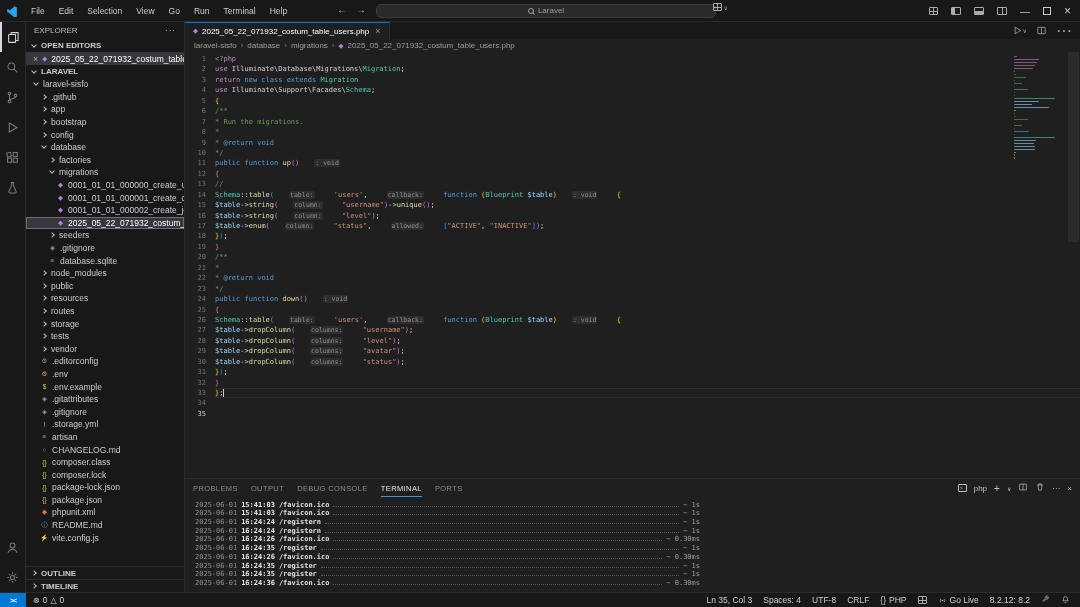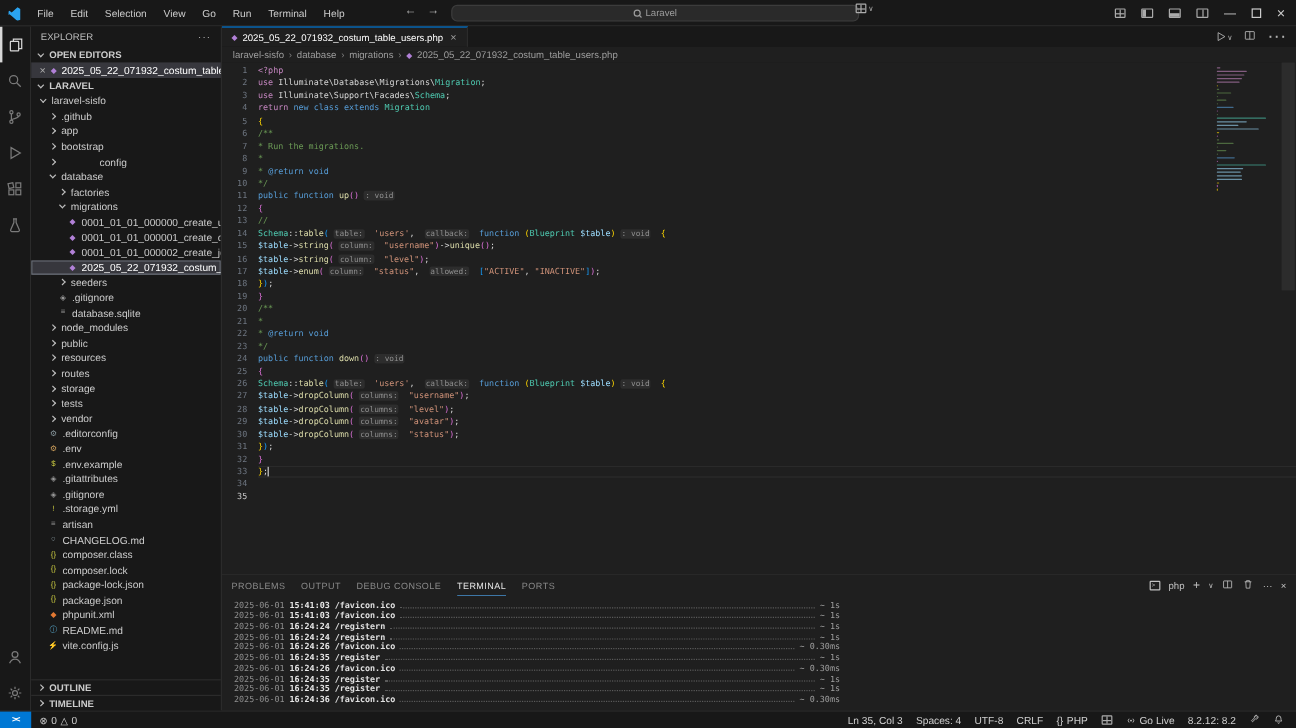--- a/index.html
+++ b/index.html
@@ -75,21 +75,21 @@
     color:#9d9d9d; font-size:8px; background:#1f1f1f; flex:none; white-space:nowrap; }
   .bc-sep { color:#7a7a7a; }
   .editor-body { flex:1; display:flex; position:relative; background:#1f1f1f; min-height:0; padding-top:2px; }
   .gutter { width:30px; flex:none; text-align:right; padding-right:9px; color:#6e7681;
     font-family:"DejaVu Sans Mono", monospace; font-size:7px; }
   .gutter div { height:10.45px; line-height:10.45px; }
   .gutter div.active { color:#cccccc; }
   .code { flex:1; font-family:"DejaVu Sans Mono", monospace; font-size:7px; min-width:0; }
   .codeline { height:10.45px; line-height:10.45px; white-space:pre; }
   .codeline.current { box-shadow:inset 0 1px 0 rgba(255,255,255,.07), inset 0 -1px 0 rgba(255,255,255,.07); }
-  .inlay { background:#2d2d2d; color:#8f8f8f; border-radius:2px; font-size:6.5px; padding:0 1px; margin:0 4px; }
+  .inlay { background:#2d2d2d; color:#8f8f8f; border-radius:2px; font-size:6.5px; padding:0 1px; margin:0 15px; }
   .cursor { display:inline-block; width:1px; height:8px; background:#cccccc; vertical-align:middle; }
   .minimap { position:absolute; top:4px; right:16px; width:50px; }
   .mini-line { height:1.4px; margin-bottom:1.6px; border-radius:1px; }
   .scrollbar { position:absolute; top:0; right:0; width:13px; bottom:0; }
   .scroll-slider { position:absolute; top:0; right:1px; width:11px; height:190px; background:rgba(121,121,121,0.15); }
 
   
   .panel { height:114px; flex:none; border-top:1px solid #2b2b2b; background:#1f1f1f; display:flex; flex-direction:column; }
   .panel-head { height:18px; display:flex; align-items:center; padding:0 8px; flex:none; }
   .panel-tabs { display:flex; gap:13px; }
@@ -243,21 +243,21 @@
             <span>.github</span>
           </div>
           <div class="tree-row" style="padding-left: 14px;">
             <span class="chev"></span>
             <span>app</span>
           </div>
           <div class="tree-row" style="padding-left: 14px;">
             <span class="chev"></span>
             <span>bootstrap</span>
           </div>
-          <div class="tree-row" style="padding-left: 14px; gap: 32px;">
+          <div class="tree-row" style="padding-left: 14px;">
             <span class="chev"></span>
             <span>config</span>
           </div>
           <div class="tree-row" style="padding-left: 14px;">
             <span class="chev open"></span>
             <span>database</span>
           </div>
           <div class="tree-row" style="padding-left: 22px;">
             <span class="chev"></span>
             <span>factories</span>
@@ -461,22 +461,22 @@
             <div>30</div>
             <div>31</div>
             <div>32</div>
             <div>33</div>
             <div>34</div>
             <div class="active">35</div>
           </div>
         <div class="code">
             <div class="codeline"><span style="color: rgb(197, 134, 192);">&lt;?php</span></div>
             <div class="codeline"><span style="color: rgb(197, 134, 192);">use </span><span style="color: rgb(212, 212, 212);">Illuminate\Database\Migrations\</span><span style="color: rgb(78, 201, 176);">Migration</span><span style="color: rgb(212, 212, 212);">;</span></div>
+            <div class="codeline"><span style="color: rgb(197, 134, 192);">return </span><span style="color: rgb(86, 156, 214);">new class extends </span><span style="color: rgb(78, 201, 176);">Migration</span></div>
             <div class="codeline"><span style="color: rgb(197, 134, 192);">use </span><span style="color: rgb(212, 212, 212);">Illuminate\Support\Facades\</span><span style="color: rgb(78, 201, 176);">Schema</span><span style="color: rgb(212, 212, 212);">;</span></div>
-            <div class="codeline"><span style="color: rgb(197, 134, 192);">return </span><span style="color: rgb(86, 156, 214);">new class extends </span><span style="color: rgb(78, 201, 176);">Migration</span></div>
             <div class="codeline"><span style="color: rgb(255, 215, 0);">{</span></div>
             <div class="codeline"><span style="color: rgb(106, 153, 85);">/**</span></div>
             <div class="codeline"><span style="color: rgb(106, 153, 85);">* Run the migrations.</span></div>
             <div class="codeline"><span style="color: rgb(106, 153, 85);">*</span></div>
             <div class="codeline"><span style="color: rgb(106, 153, 85);">* </span><span style="color: rgb(86, 156, 214);">@return</span><span style="color: rgb(86, 156, 214);"> void</span></div>
             <div class="codeline"><span style="color: rgb(106, 153, 85);">*/</span></div>
             <div class="codeline"><span style="color: rgb(86, 156, 214);">public function </span><span style="color: rgb(220, 220, 170);">up</span><span style="color: rgb(218, 112, 214);">(</span><span style="color: rgb(218, 112, 214);">)</span><span class="inlay">: void</span></div>
             <div class="codeline"><span style="color: rgb(218, 112, 214);">{</span></div>
             <div class="codeline"><span style="color: rgb(106, 153, 85);">//</span></div>
             <div class="codeline"><span style="color: rgb(78, 201, 176);">Schema</span><span style="color: rgb(212, 212, 212);">::</span><span style="color: rgb(220, 220, 170);">table</span><span style="color: rgb(23, 159, 255);">(</span><span class="inlay">table:</span><span style="color: rgb(212, 212, 212);"> </span><span style="color: rgb(206, 145, 120);">'users'</span><span style="color: rgb(212, 212, 212);">, </span><span class="inlay">callback:</span><span style="color: rgb(212, 212, 212);"> </span><span style="color: rgb(86, 156, 214);">function </span><span style="color: rgb(255, 215, 0);">(</span><span style="color: rgb(78, 201, 176);">Blueprint </span><span style="color: rgb(156, 220, 254);">$table</span><span style="color: rgb(255, 215, 0);">)</span><span class="inlay">: void</span><span style="color: rgb(255, 215, 0);"> {</span></div>

